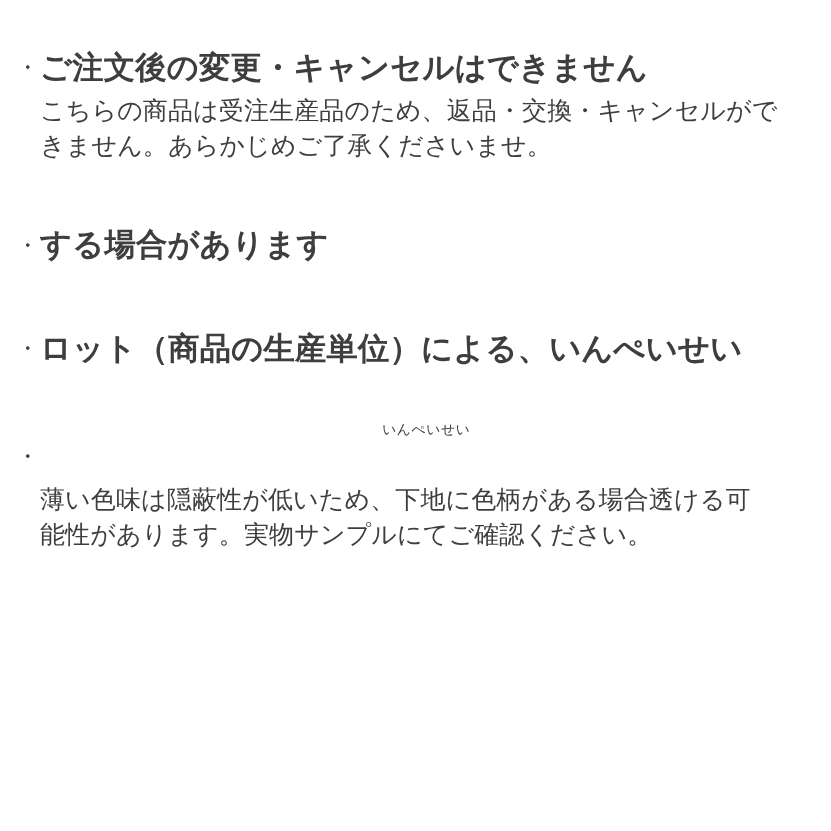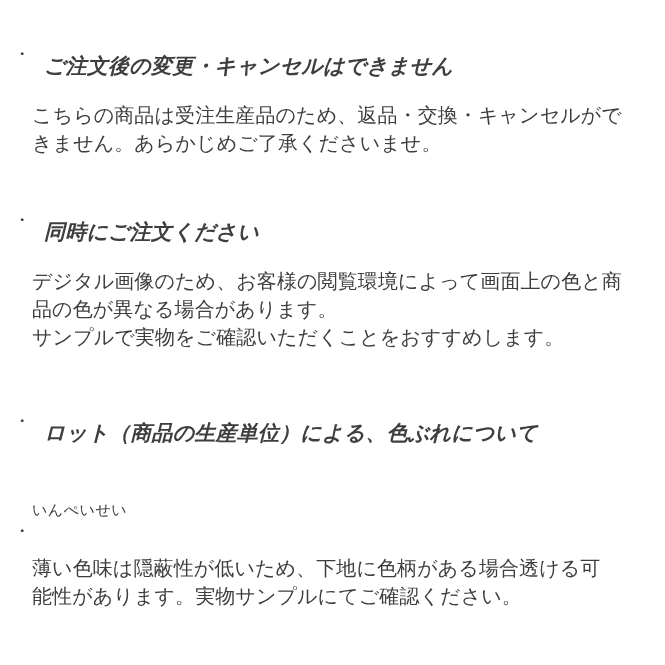--- a/index.html
+++ b/index.html
@@ -30,70 +30,68 @@
     align-items: flex-start;
   }
   .bullet {
     flex: 0 0 19px;
     width: 19px;
     font-size: 18px;
     line-height: 26px;
     color: #3e3e3e;
   }
   .heading {
-    margin: 12px;
-    font-size: 21px;
+    margin: 0;
+    font-size: 25px;
     font-weight: bold;
     line-height: 26px;
     letter-spacing: 0.2px;
-    font-style: italic;
   }
   .body-text {
     margin: 10px 0 0 19px;
     font-size: 20px;
     line-height: 28px;
     letter-spacing: 0.1px;
     white-space: pre-line;
+    font-family: Liberation Mono, monospace;
   }
   .furigana {
     margin: 0 0 0 19px;
-    font-size: 15px;
+    font-size: 11px;
     line-height: 16px;
     letter-spacing: 0.5px;
     color: #3e3e3e;
+    text-align: center;
   }
 </style>
 </head>
 <body>
 
 <div class="page">
 
   <section class="section s1">
     <div class="heading-row">
       <span class="bullet">・</span>
       <h2 class="heading">ご注文後の変更・キャンセルはできません</h2>
     </div>
     <p class="body-text">こちらの商品は受注生産品のため、返品・交換・キャンセルがで
 きません。あらかじめご了承くださいませ。</p>
   </section>
 
   <section class="section s2">
     <div class="heading-row">
       <span class="bullet">・</span>
-      <h2 class="heading">同時にご注文ください</h2>
+      <h2 class="heading">する場合があります</h2>
     </div>
-    <p class="body-text">デジタル画像のため、お客様の閲覧環境によって画面上の色と商
-品の色が異なる場合があります。
-サンプルで実物をご確認いただくことをおすすめします。</p>
   </section>
 
   <section class="section s3">
     <div class="heading-row">
       <span class="bullet">・</span>
-      <h2 class="heading">ロット（商品の生産単位）による、色ぶれについて</h2>
+      <h2 class="heading">ロット（商品の生産単位）による、いんぺいせい</h2>
     </div>
   </section>
 
   <section class="section s4">
     <div class="furigana">いんぺいせい</div>
     <div class="heading-row">
       <span class="bullet">・</span>
     </div>
     <p class="body-text">薄い色味は隠蔽性が低いため、下地に色柄がある場合透ける可
 能性があります。実物サンプルにてご確認ください。</p>

